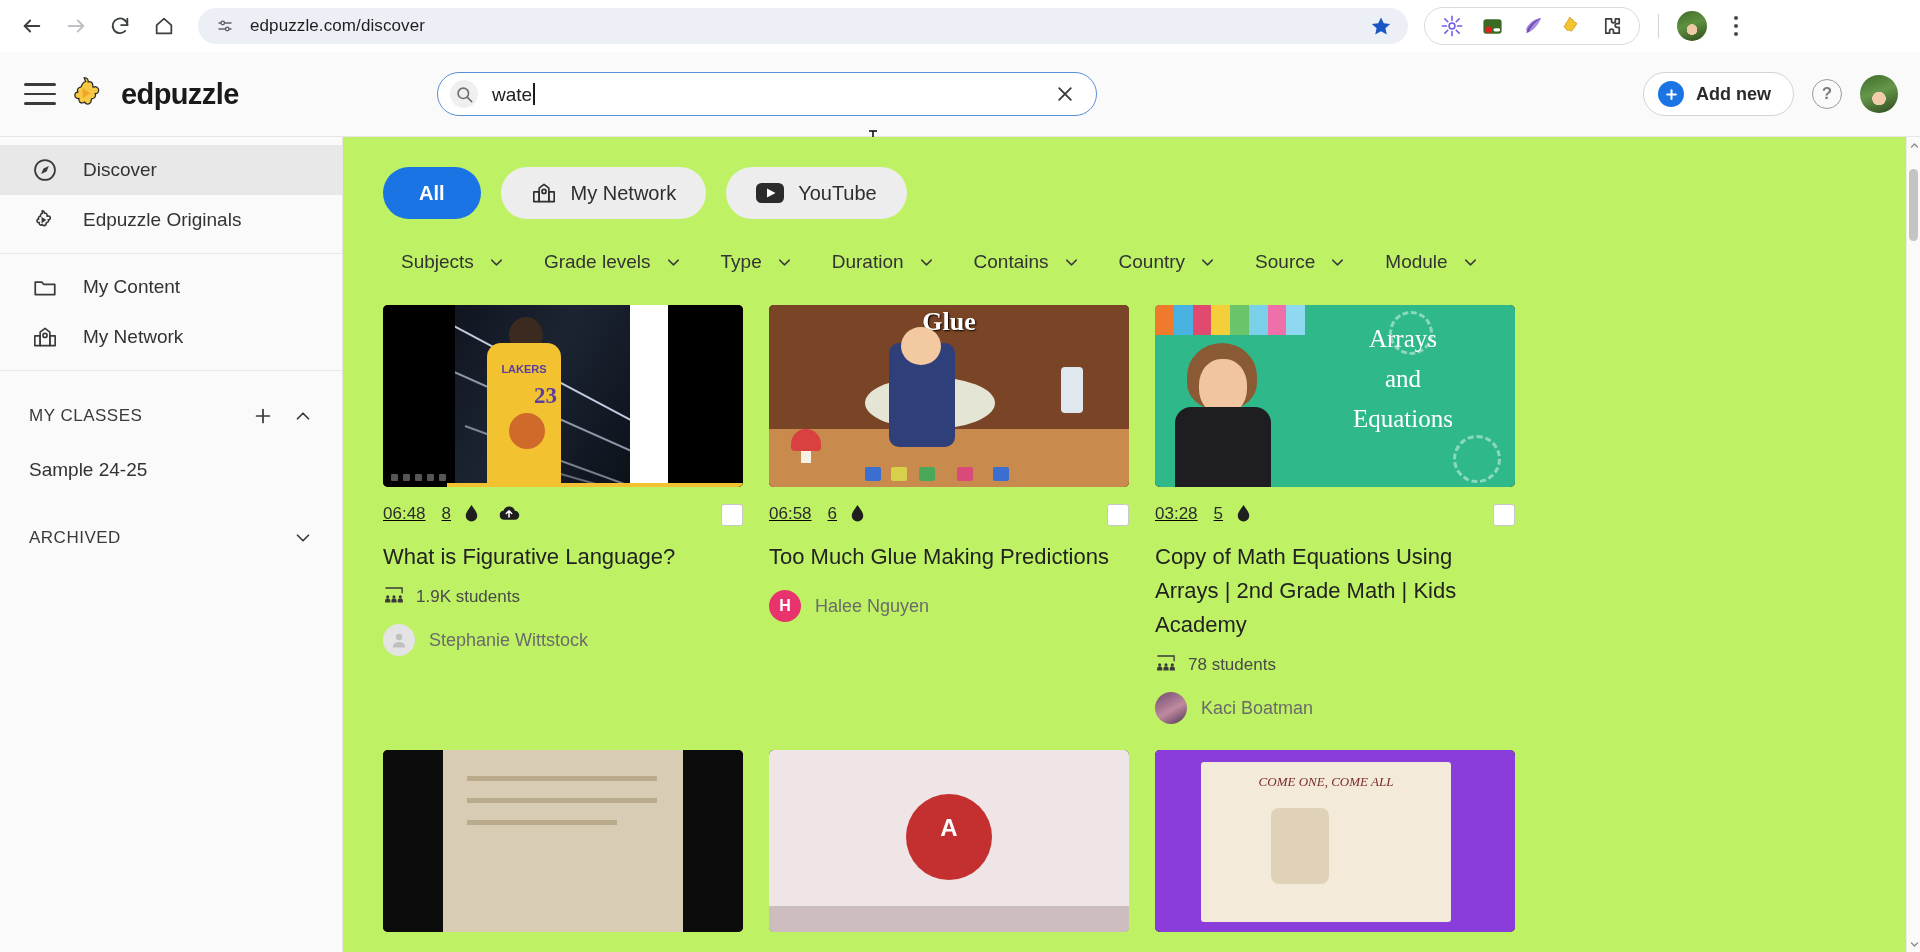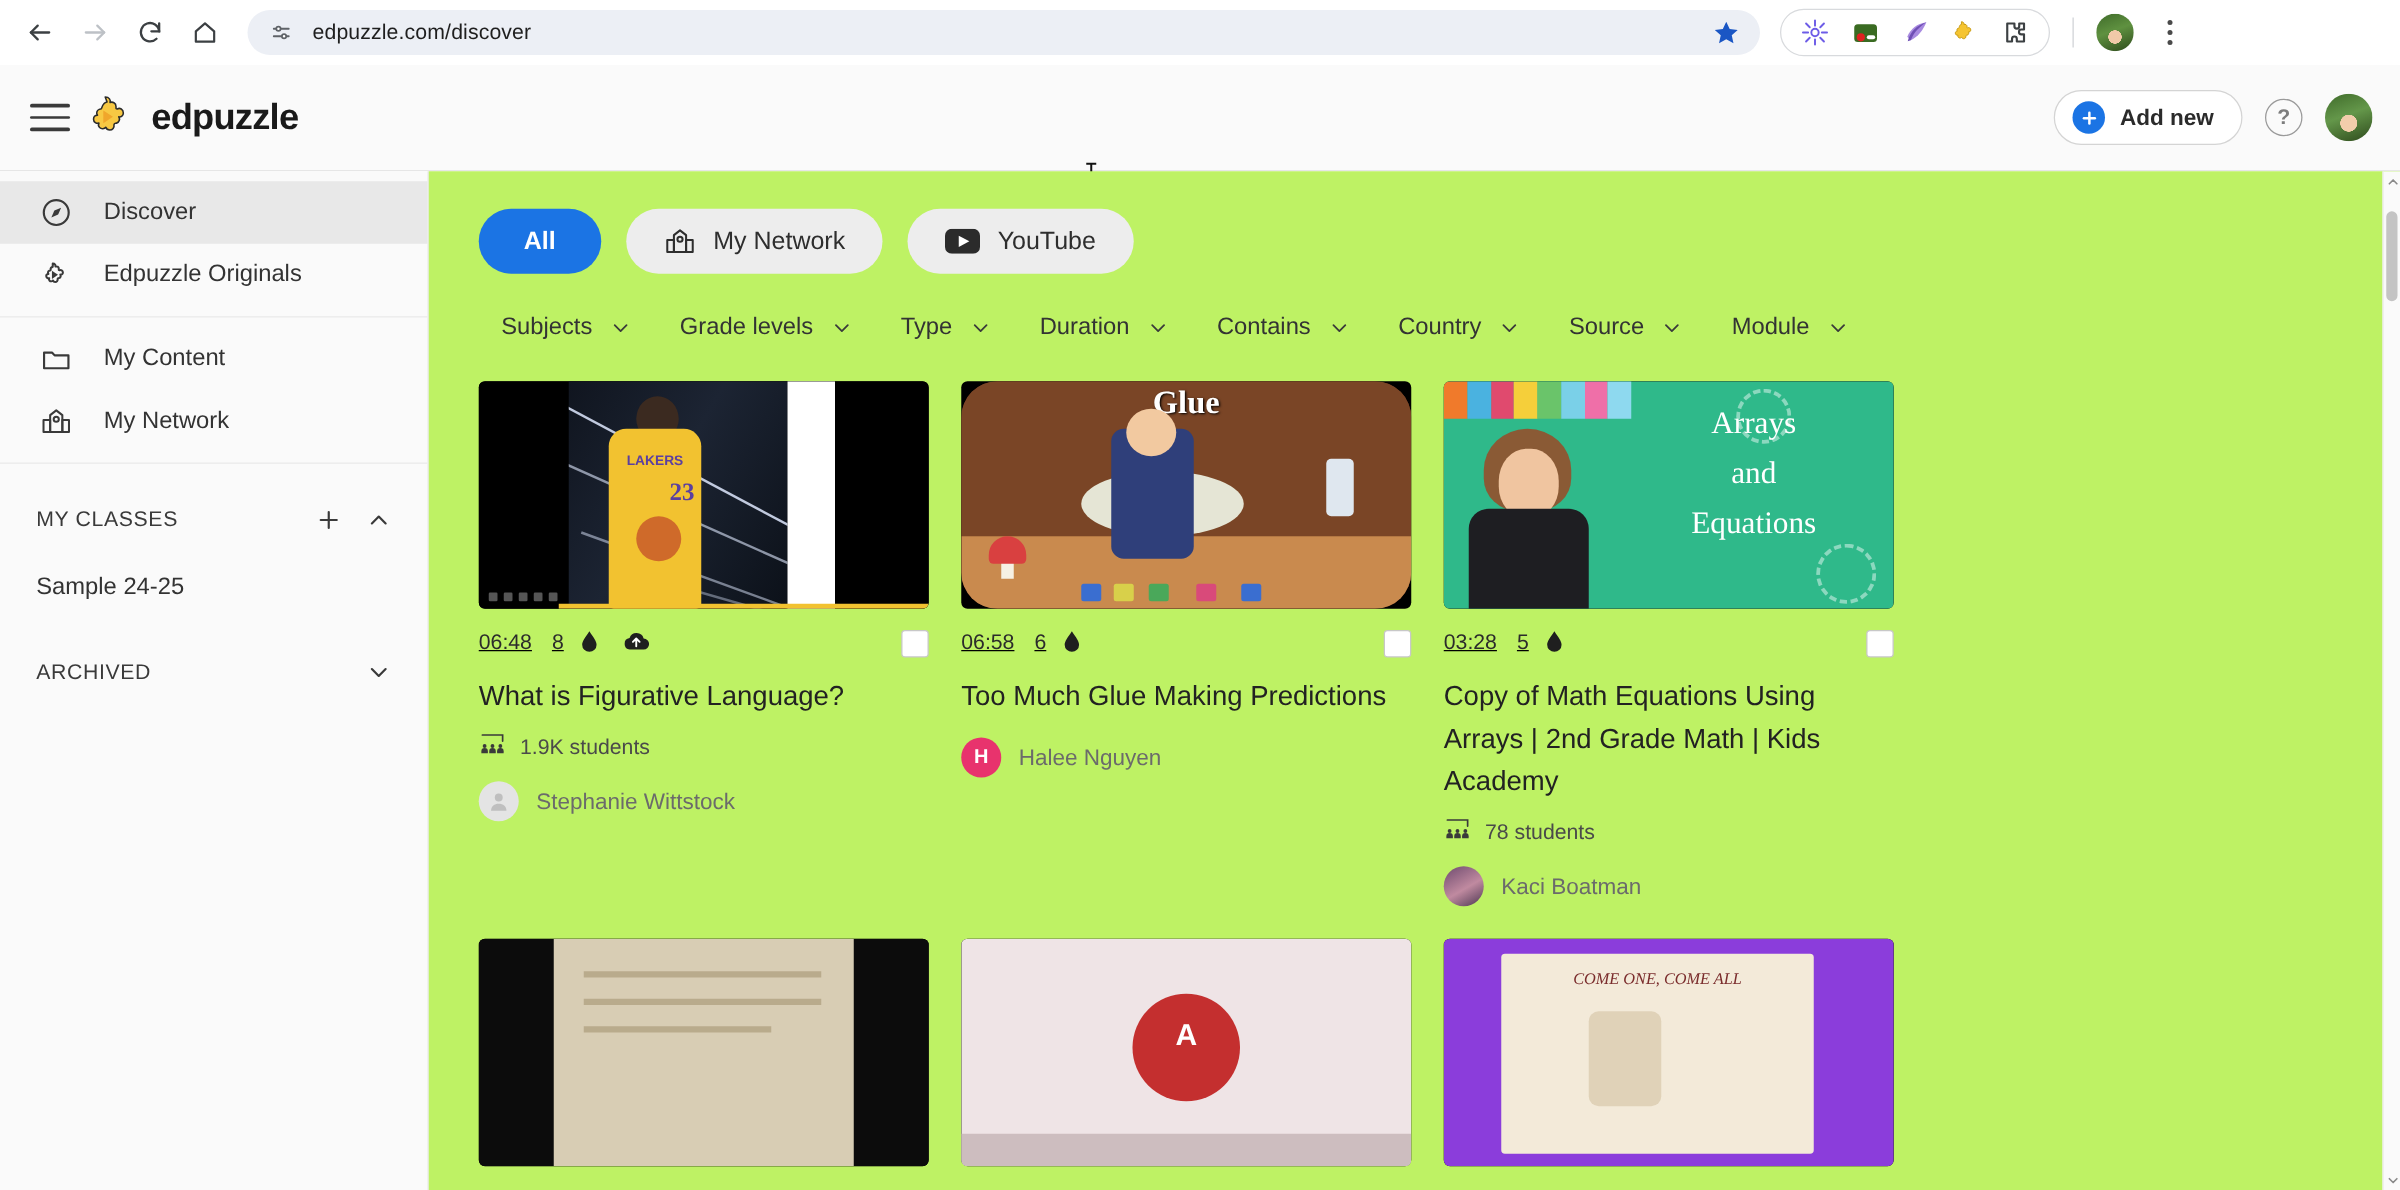--- a/index.html
+++ b/index.html
@@ -303,29 +303,29 @@
     position:absolute; left:72px; top:0; width:175px; height:100%;
     background:linear-gradient(120deg,#10151f 0%,#1c2433 45%,#0c1119 100%);
     overflow:hidden;
   }
   .tb-lebron .ray { position:absolute; height:2px; background:#dfe9ff; opacity:.85; transform-origin:left center;}
   .tb-lebron .jersey {
     position:absolute; left:104px; top:38px; width:74px; height:144px;
     background:#f2c230; border-radius:14px 14px 4px 4px;
   }
   .tb-lebron .head { position:absolute; left:126px; top:12px; width:34px; height:36px; background:#3b2a20; border-radius:50%; }
-  .tb-lebron .num { position:absolute; left:104px; top:78px; width:74px; text-align:center; color:#5b3fa0; font-weight:700; font-size:20px; font-family:"Liberation Serif",serif;padding-left:43px;}
+  .tb-lebron .num { position:absolute; left:104px; top:78px; width:74px; text-align:center; color:#5b3fa0; font-weight:700; font-size:23px; font-family:"Liberation Serif",serif;padding-left:43px;}
   .tb-lebron .lak { position:absolute; left:104px; top:58px; width:74px; text-align:center; color:#5b3fa0; font-weight:700; font-size:11px; }
   .tb-lebron .ball { position:absolute; left:126px; top:108px; width:36px; height:36px; border-radius:50%; background:#cf6a2a; }
   .tb-lebron .white-right { position:absolute; left:247px; top:0; width:38px; height:100%; background:#fff; }
   .tb-lebron .ctrl { position:absolute; left:8px; bottom:6px; display:flex; gap:5px; }
   .tb-lebron .ctrl i { width:7px; height:7px; background:#555; display:block; border-radius:1px;}
   .tb-lebron .progress { position:absolute; left:64px; right:0; bottom:0; height:4px; background:#f2c230; }
 
-  .tb-glue { width:100%; height:100%; background:#6e3b22; position:relative; overflow:hidden;border-radius:29px; }
+  .tb-glue { width:100%; height:100%; background:#6e3b22; position:relative; overflow:hidden; }
   .tb-glue .floor { position:absolute; left:0; right:0; bottom:0; height:58px; background:#c98a4e; }
   .tb-glue .wall { position:absolute; left:0; right:0; top:0; height:124px; background:#7a4526; }
   .tb-glue .title-g { position:absolute; top:2px; left:50%; transform:translateX(-50%); color:#fff; font-size:26px; font-weight:700; font-family:"Liberation Serif",serif; text-shadow:1px 1px 2px #000; }
   .tb-glue .kid { position:absolute; left:120px; top:38px; width:66px; height:104px; background:#2f3f7a; border-radius:10px; }
   .tb-glue .kidhead { position:absolute; left:132px; top:22px; width:40px; height:38px; background:#f2c9a0; border-radius:50%; }
   .tb-glue .goo { position:absolute; left:96px; top:72px; width:130px; height:52px; background:#eef3e4; border-radius:50%; opacity:.92; }
   .tb-glue .mush { position:absolute; left:22px; bottom:36px; width:30px; height:22px; background:#d94040; border-radius:16px 16px 4px 4px;}
   .tb-glue .mushstem { position:absolute; left:32px; bottom:24px; width:10px; height:16px; background:#f6f1e4;}
   .tb-glue .bottle { position:absolute; right:46px; top:62px; width:22px; height:46px; background:#dfe7ef; border-radius:4px;}
   .tb-glue .blk { position:absolute; bottom:6px; width:16px; height:14px; border-radius:2px;}
@@ -456,20 +456,37 @@
       <i></i>
     </div>
   <div class="brand">
     <svg width="40" height="40" viewBox="0 0 24 24">
       <path d="M8.5 2.2c2 0 2.7 1.4 2.3 2.6 1.2-.5 2.9.1 2.9 2 0 .7-.2 1.1.6 1.1 1.2-.7 2.9.1 2.9 1.9 0 1.4-1.1 2.1-2.2 1.9.7 1 .3 2.6-1.1 3-.8.2-1.1 0-1.2.8.3 1.3-.7 2.5-2 2.5-1 0-1.7-.6-1.9-1.3-.7.8-2.1 1-3 .1-.7-.7-.7-1.4-.3-2.1-1.2.3-2.6-.4-2.6-1.9 0-1.2.9-1.9 1.9-1.9-.7-.9-.4-2.3.8-2.8.8-.3 1.2 0 1.2-.7C7.3 6 8 4.7 9.4 4.6z" fill="#f7c843" stroke="#2b2b2b" stroke-width=".75" stroke-linejoin="round"></path>
       <path d="M7.6 8.6v6.1l4.6-3.1z" fill="#f0a62b"></path>
     </svg>
     <span class="brand-name">edpuzzle</span>
   </div>
 
+  <div class="search-wrap">
+    <div class="search-box">
+      <span class="search-icon-circle">
+        <svg width="19" height="19" viewBox="0 0 24 24" fill="none" stroke="#6f6f6f" stroke-width="2.1" stroke-linecap="round">
+          <circle cx="10.5" cy="10.5" r="6.6"></circle>
+            <line x1="15.4" y1="15.4" x2="21" y2="21"></line>
+        </svg>
+      </span>
+      <span class="search-text"><span>wate</span><span class="caret"></span></span>
+      <span class="clear-x">
+        <svg width="20" height="20" viewBox="0 0 24 24" stroke="#3a3a3a" stroke-width="2.2" stroke-linecap="round">
+          <line x1="5" y1="5" x2="19" y2="19"></line>
+            <line x1="19" y1="5" x2="5" y2="19"></line>
+        </svg>
+      </span>
+    </div>
+  </div>
   <div class="text-cursor-i" style="left:866px; top:76px;">
     <svg width="14" height="32" viewBox="0 0 14 32" stroke="#111" stroke-width="1.6" fill="none">
       <line x1="7" y1="3" x2="7" y2="29"></line>
         <line x1="3" y1="3" x2="11" y2="3"></line>
         <line x1="3" y1="29" x2="11" y2="29"></line>
     </svg>
   </div>
 
   <div class="header-right">
     <div class="add-new-btn">

